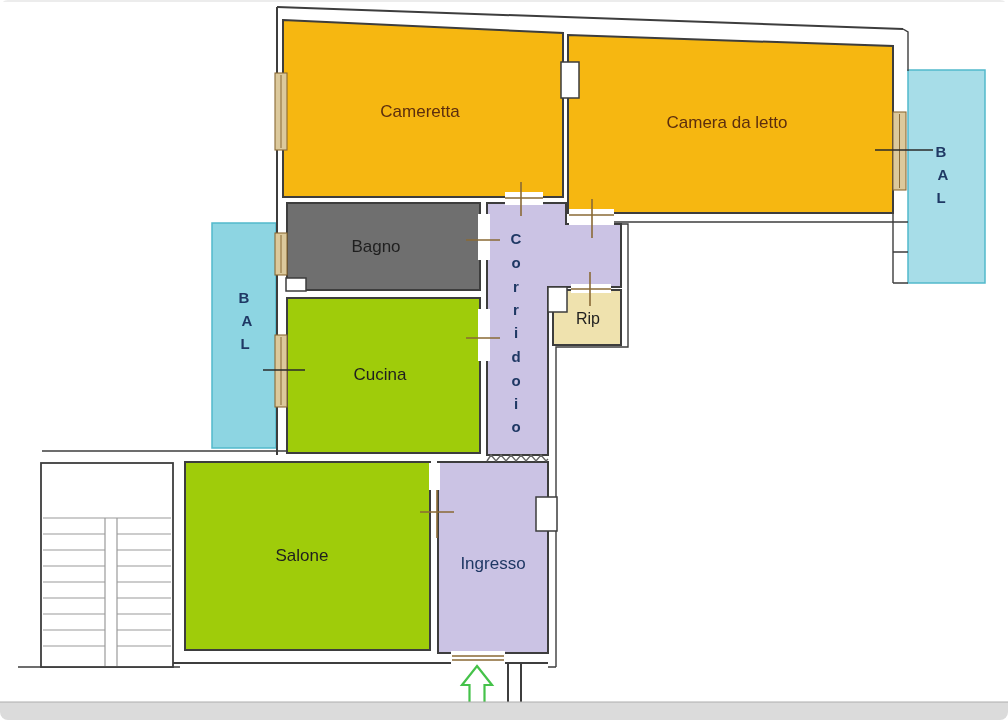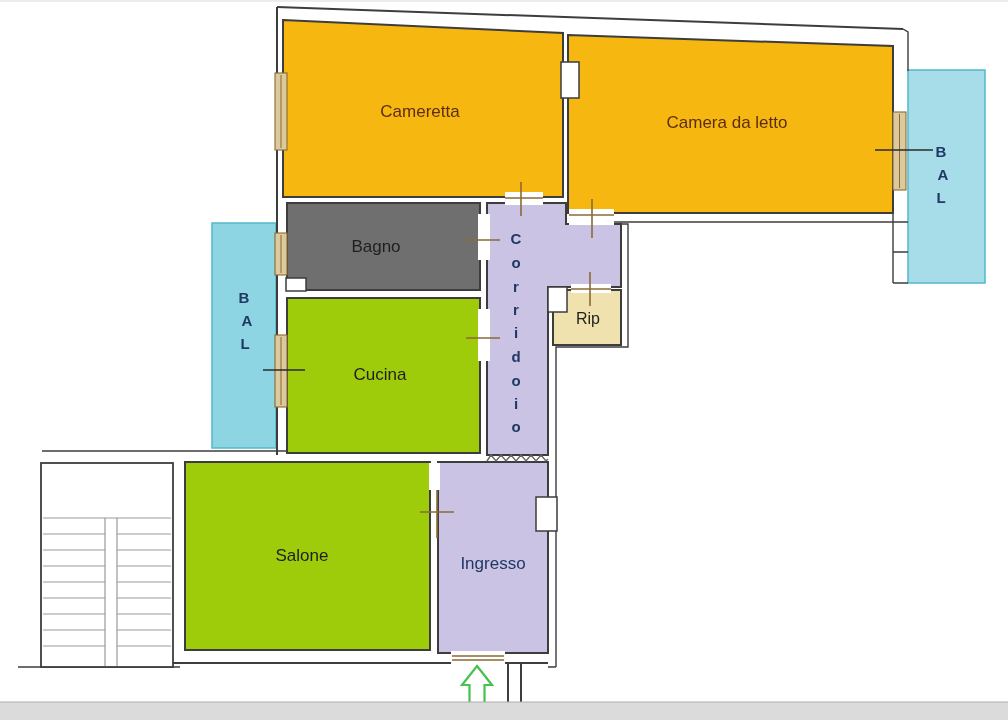--- a/index.html
+++ b/index.html
@@ -1,16 +1,16 @@
 <!DOCTYPE html>
 <html><head>
 <meta charset="utf-8">
 <style>
   html,body{margin:0;padding:0;background:#ffffff;}
-  .stage{position:relative;width:1008px;height:720px;background:#ffffff;overflow:hidden;}
+  .stage{position:relative;width:1008px;height:720px;background:#ffffff;overflow:hidden;border-radius:8px;}
   svg text{font-family:"Liberation Sans", sans-serif;}
   .room{stroke:#3d3d3d;stroke-width:2;}
   .wall{stroke:#3d3d3d;stroke-width:2;fill:none;}
   .thin{stroke:#3d3d3d;stroke-width:1.4;fill:none;}
   .white{fill:#ffffff;}
   .notch{fill:#ffffff;stroke:#3d3d3d;stroke-width:1.5;}
   .door{stroke:#8a6a35;stroke-width:1.6;fill:none;}
   .dim{stroke:#2a2a2a;stroke-width:1.4;fill:none;}
   .win{fill:#dcc99c;stroke:#8a6a35;stroke-width:1.1;}
   .winline{stroke:#8a6a35;stroke-width:1;fill:none;}

